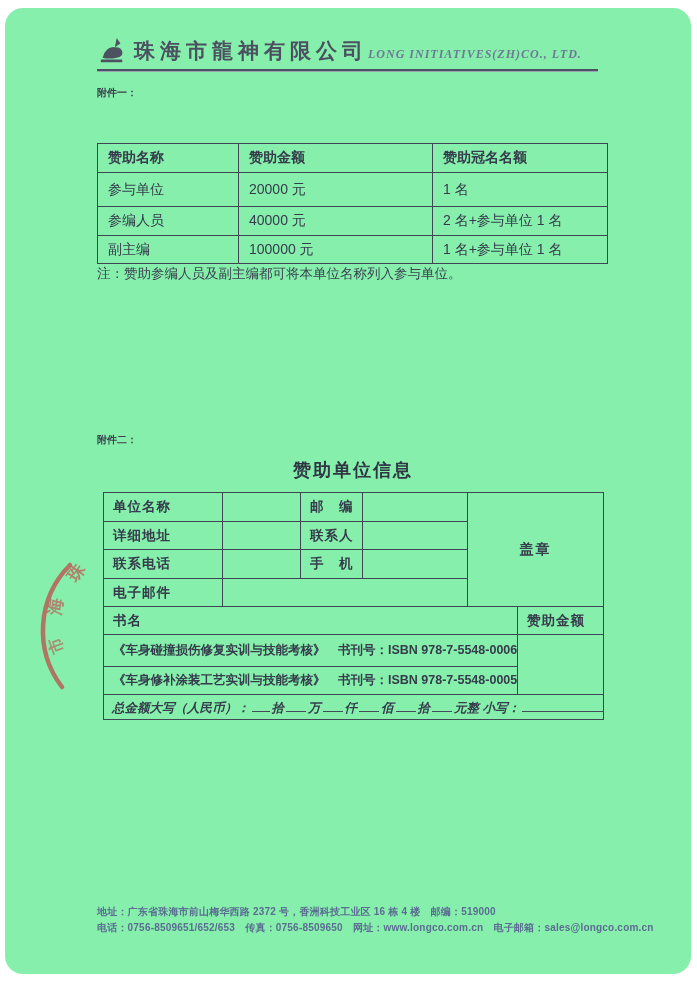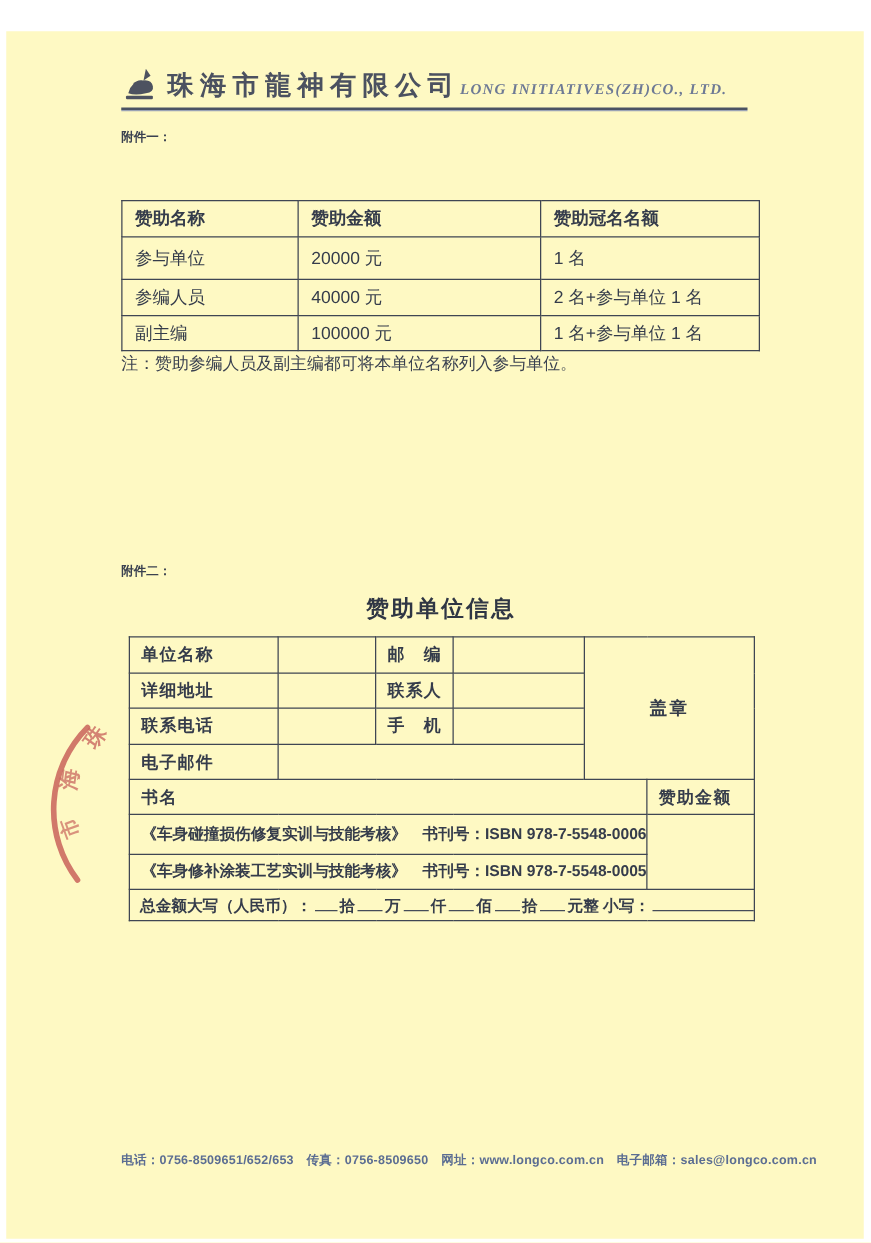--- a/index.html
+++ b/index.html
@@ -2,22 +2,23 @@
 <html><head>
 <meta charset="utf-8">
 <style>
   html,body{margin:0;padding:0;}
   body{
     width:697px;height:994px;background:#ffffff;position:relative;overflow:hidden;
     font-family:"Liberation Sans","DejaVu Sans",sans-serif;
     -webkit-font-smoothing:antialiased;
   }
   .page{
-    position:absolute;left:5px;top:25px;width:686px;height:966px;
-    background:#fef9c3;
+    position:absolute;left:5px;top:8px;width:686px;height:966px;
+    background:#86efac;
+    border-radius:18px;
   }
   
   .header-row{
     position:absolute;left:92px;top:24px;width:512px;height:38px;
     display:flex;align-items:center;
   }
   .logo{width:30px;height:30px;flex:0 0 30px;margin-top:2px;}
   .cn-name{
     font-size:21px;font-weight:600;color:#4b5160;letter-spacing:5px;
     margin-left:7px;white-space:nowrap;
@@ -48,21 +49,21 @@
   .t1 td{font-weight:500;}
   .note-line{position:absolute;left:92px;top:257px;font-size:13.5px;font-weight:500;color:#3a4150;}
   .t2{left:98px;top:484px;width:500px;border:1.5px solid #3f4653;}
   .t2 td{
     border:1px solid #3f4653;padding:0 0 0 9px;text-align:left;
     font-size:13.5px;color:#353c4b;vertical-align:middle;white-space:nowrap;overflow:hidden;
   }
   .t2 .lbl{font-weight:700;letter-spacing:1px;}
   .t2 .stamp-cell{text-align:center;padding:0;font-weight:700;letter-spacing:2px;font-size:14px;}
   .t2 .book{font-weight:600;font-size:12.5px;}
-  .t2 .total-cell{font-weight:700;font-size:12.5px;padding-left:8px;}
+  .t2 .total-cell{font-weight:700;font-size:12.5px;padding-left:8px;font-style:italic;}
   .blank{
     display:inline-block;border-bottom:1px solid #454c59;height:13px;
     vertical-align:baseline;margin:0 2px;
   }
   .w18{width:18px;} .w20{width:20px;} .w85{width:85px;}
   
   .stamp-svg{position:absolute;left:20px;top:515px;width:210px;height:210px;opacity:.85;}
   
   .footer{
     position:absolute;left:92px;top:896px;width:520px;
@@ -179,16 +180,17 @@
     </table>
 
   <svg class="stamp-svg" viewBox="0 0 210 210">
     <path d="M 45 42 A 93 93 0 0 0 37 164" fill="none" stroke="#bf4848" stroke-width="4.5" stroke-linecap="round" opacity="0.85"></path>
     <text x="47" y="62" font-size="17" font-weight="bold" fill="#c14e4e" opacity="0.8" transform="rotate(-55 47 57)">珠</text>
     <text x="30" y="97" font-size="17" font-weight="bold" fill="#c14e4e" opacity="0.75" transform="rotate(-82 30 92)">海</text>
     <text x="34" y="135" font-size="16" font-weight="bold" fill="#c14e4e" opacity="0.7" transform="rotate(-110 34 130)">市</text>
   </svg>
 
   <div class="footer">
+    <div>地址：广东省珠海市前山梅华西路 2372 号，香洲科技工业区 16 栋 4 楼　邮编：519000</div>
     <div>电话：0756-8509651/652/653　传真：0756-8509650　网址：www.longco.com.cn　电子邮箱：sales@longco.com.cn</div>
   </div>
 
 </div>
 
 </body></html>

